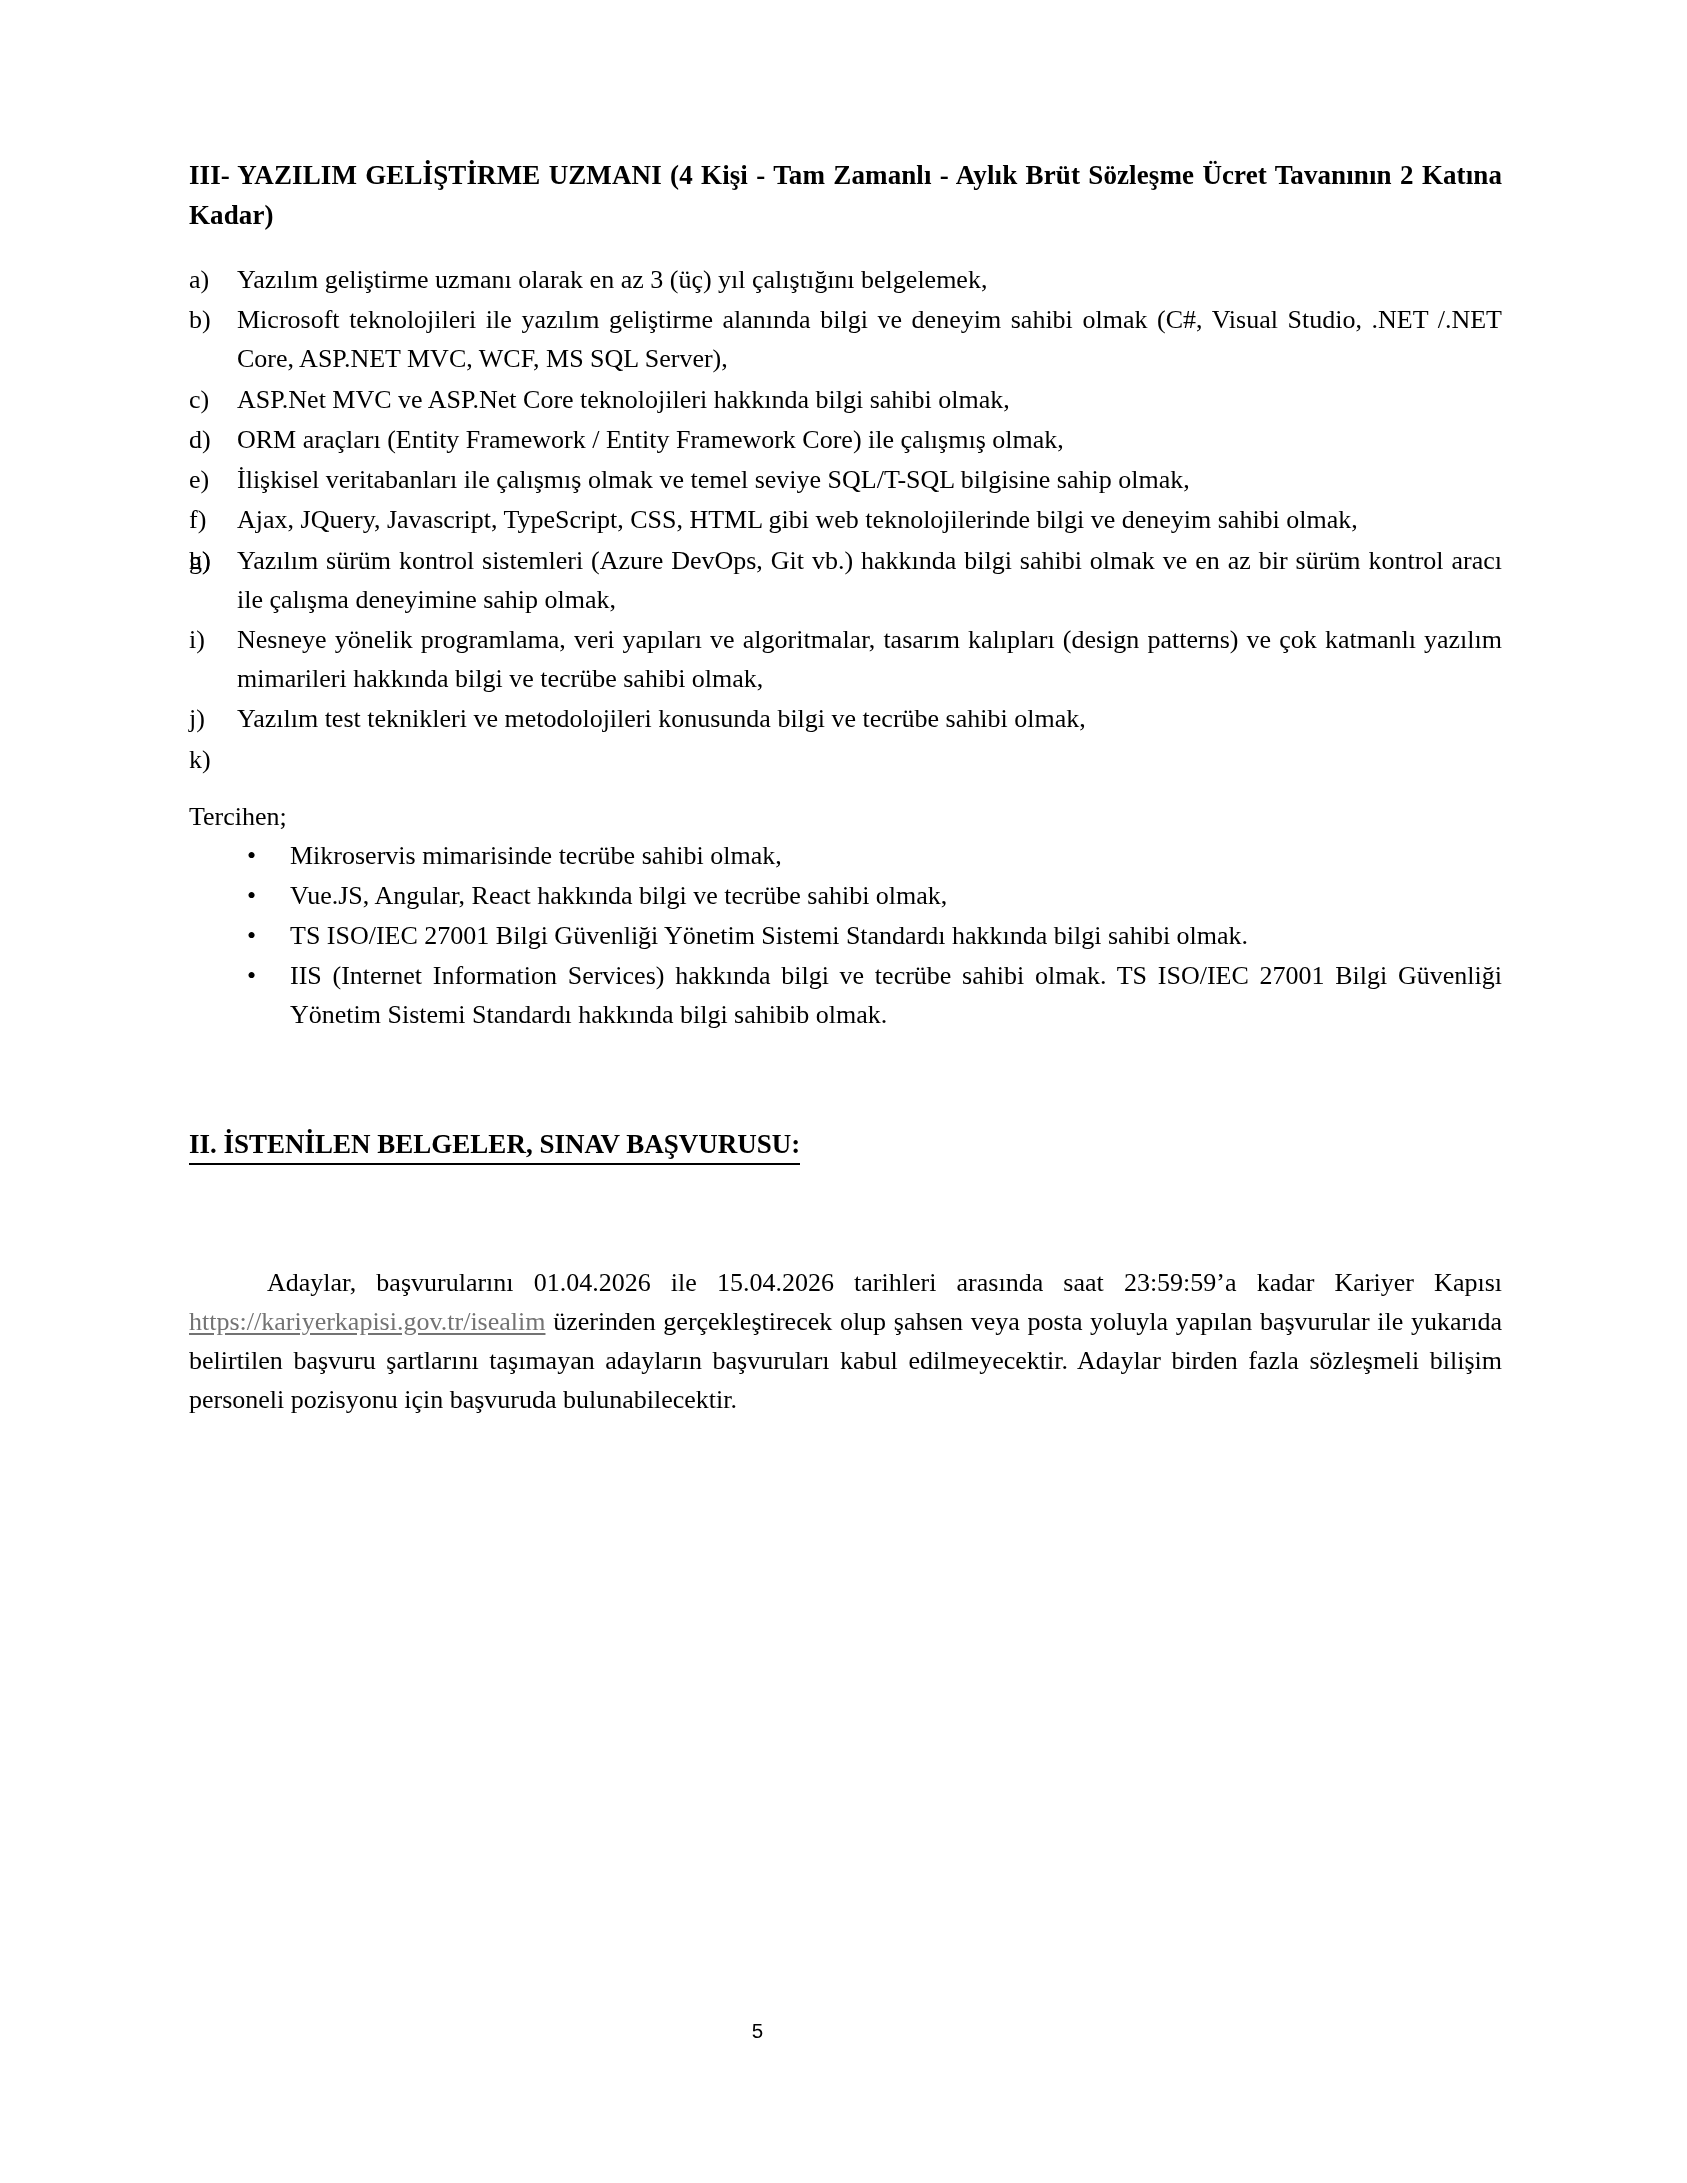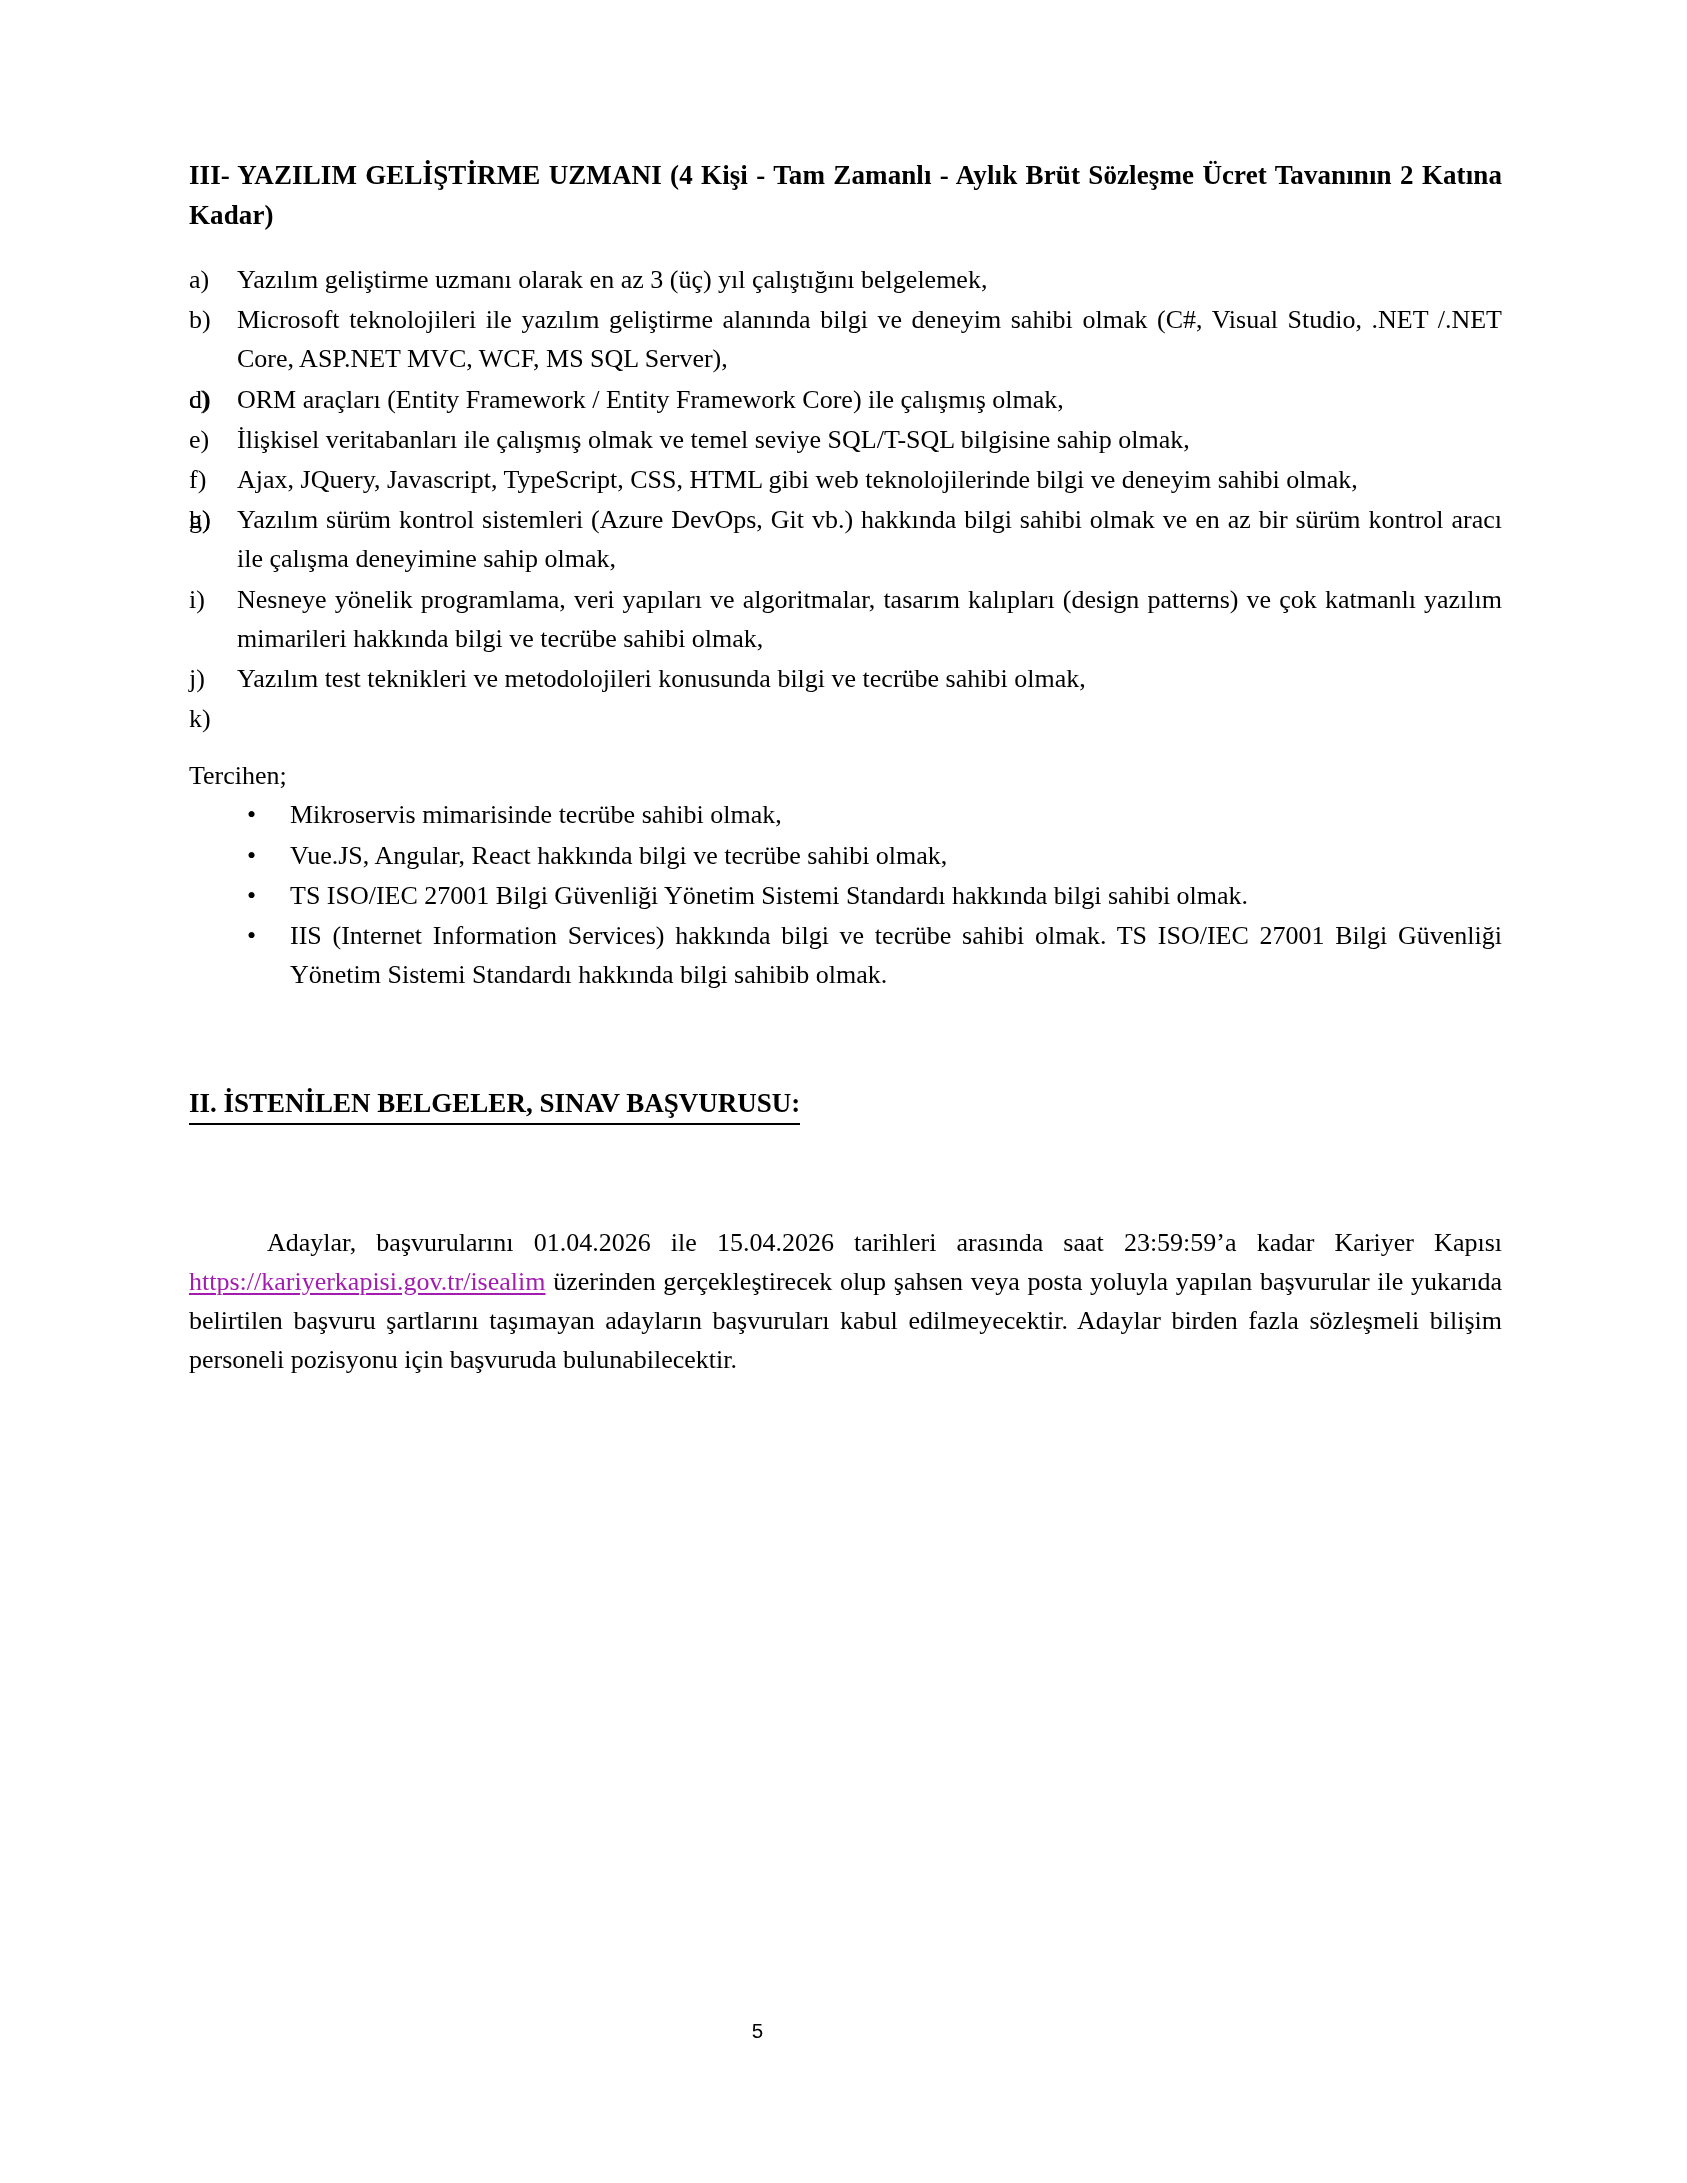--- a/index.html
+++ b/index.html
@@ -107,21 +107,21 @@
   .para-indent {
     text-indent: 78px;
   }
   .plain-line {
     font-size: 26px;
     line-height: 1.50;
     margin: 0;
   }
 
   .link {
-    color: #a21caf;
+    color: #737373;
     text-decoration: underline;
     text-underline-offset: 2.6px;
   }
 
   
   .sp-xl { height: 57px; }
   .sp-lg { height: 41px; }
   .sp-md { height: 34px; }
 
   
@@ -148,20 +148,21 @@
       <li>
         <span class="marker">a)</span>
         <span>Yazılım geliştirme uzmanı olarak en az 3 (üç) yıl çalıştığını belgelemek,</span>
       </li>
       <li>
         <span class="marker">b)</span>
         <span>Microsoft teknolojileri ile yazılım geliştirme alanında bilgi ve deneyim sahibi olmak (C#, Visual Studio, .NET /.NET Core,  ASP.NET MVC, WCF, MS SQL Server),</span>
       </li>
       <li>
         <span class="marker">c)</span>
+        <span>ASP.Net MVC ve ASP.Net Core teknolojileri hakkında bilgi sahibi olmak,</span>
       </li>
       <li>
         <span class="marker">d)</span>
         <span>ORM araçları (Entity Framework / Entity Framework Core) ile çalışmış olmak,</span>
       </li>
       <li>
         <span class="marker">e)</span>
         <span>İlişkisel veritabanları ile çalışmış olmak ve temel seviye SQL/T-SQL bilgisine sahip olmak,</span>
       </li>
       <li>

